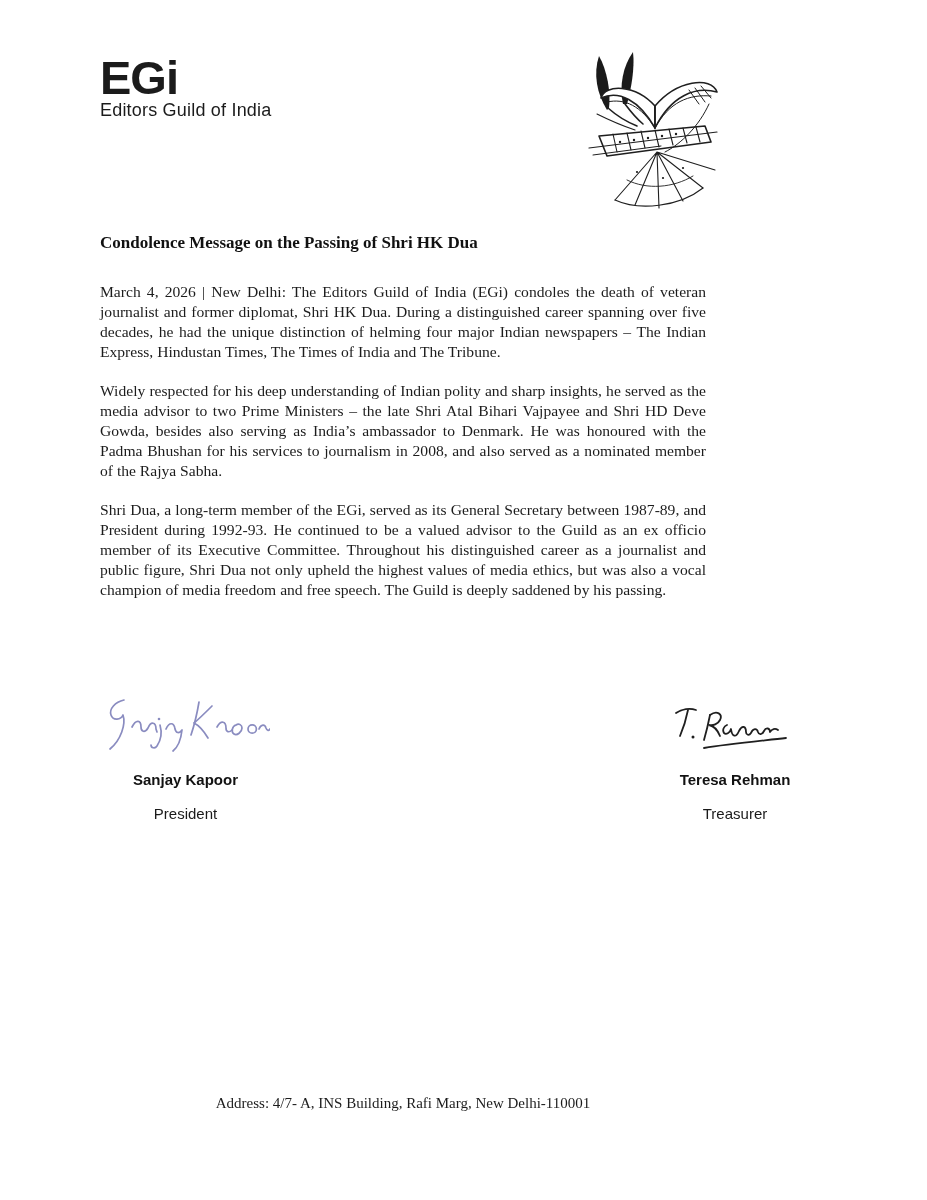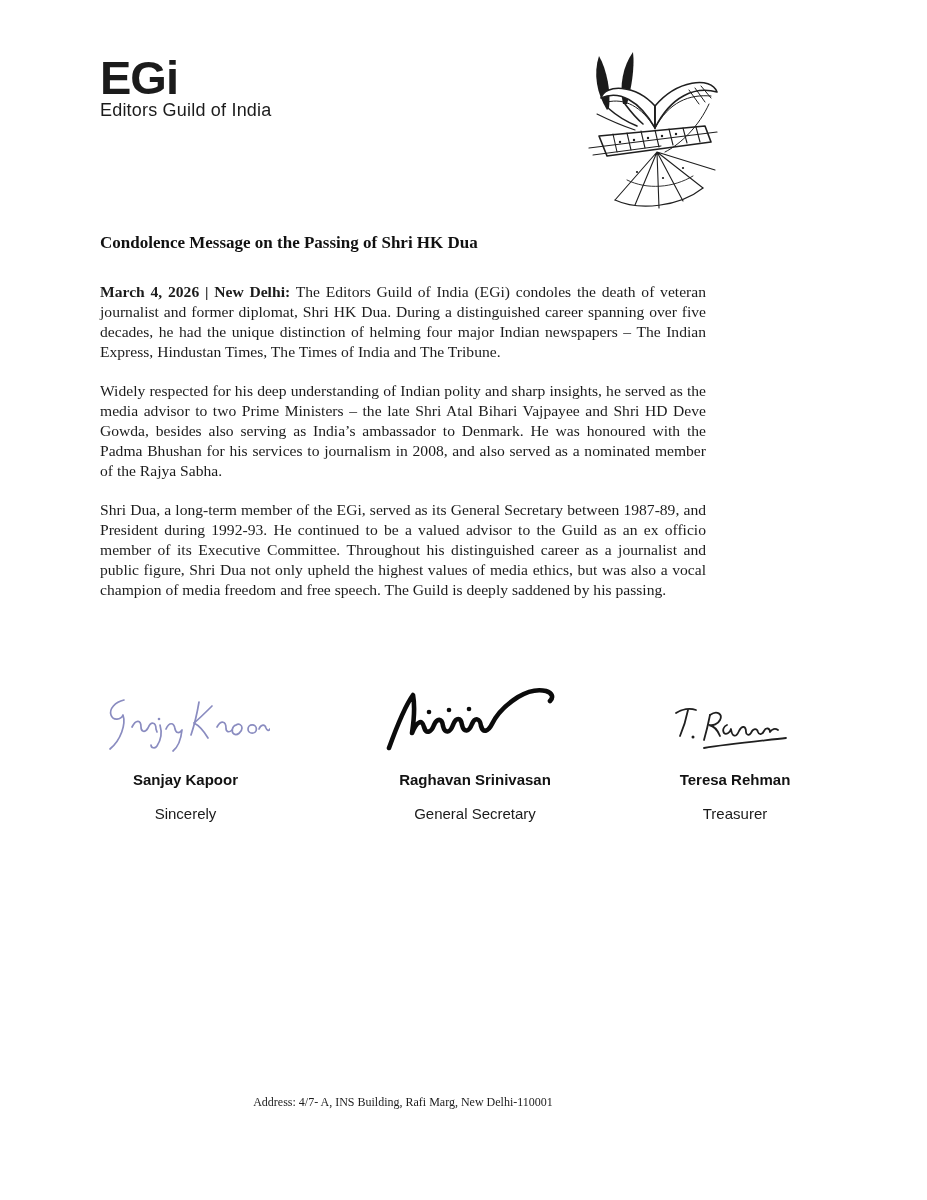--- a/index.html
+++ b/index.html
@@ -21,35 +21,35 @@
     -webkit-mask-image:linear-gradient(to bottom, rgba(0,0,0,.55), rgba(0,0,0,0) 90%);
     mask-image:linear-gradient(to bottom, rgba(0,0,0,.55), rgba(0,0,0,0) 90%);
   }
 
   .illustration{position:absolute;top:44px;right:75px;width:154px;height:166px;}
 
   
   .letter-body{position:absolute;left:100px;right:100px;top:233px;}
   .letter-title{font-size:17px;font-weight:700;margin:0 0 29px 0;color:#111;}
   .para{font-size:15.6px;line-height:20px;text-align:justify;margin:0 0 19px 0;}
-  .para b{font-weight:700;}
+  .para b{font-weight:400;}
   .closing{text-align:left;}
 
   
   .sign-row{position:absolute;left:100px;top:668px;width:727px;height:165px;}
   .sig-col{position:absolute;top:8px;text-align:center;}
   .sig-col-1{left:-12px;width:195px;}
   .sig-col-2{left:275px;width:200px;}
   .sig-col-3{left:535px;width:200px;}
   .sig-box{height:80px;display:flex;align-items:flex-end;justify-content:center;}
   .sig-name{margin-top:15px;font-family:"Liberation Sans", sans-serif;font-weight:700;font-size:15px;color:#121212;}
   .sig-role{margin-top:17px;font-family:"Liberation Sans", sans-serif;font-size:15px;color:#1a1a1a;}
 
   
-  .footer{position:absolute;left:0;top:1095px;width:100%;text-align:center;font-size:12px;color:#1c1c1c;}
+  .footer{position:absolute;left:0;top:1095px;width:100%;text-align:center;font-size:15px;color:#1c1c1c;}
 </style>
 </head>
 <body>
 
 <div class="page">
 
   <div class="logo">
     <div class="logo-acronym">EGi</div>
     <div class="logo-tagline">Editors Guild of India</div>
     <div class="logo-reflect-wrap">
@@ -119,39 +119,23 @@
             <path d="M134,33 c-4,1 -5,7 -2,9 c3,2 8,-2 8,-6 c0,-3 -3,-5 -6,-3"></path>
             <path d="M146,37 a4.2,4.2 0 1,0 8.4,0 a4.2,4.2 0 1,0 -8.4,0"></path>
             <path d="M157,37 c2,-5 6,-5 7,-1 c1,3 3,3 4,1"></path>
           </g>
           <g stroke="none" fill="#8a8cc0">
             <circle cx="57" cy="27" r="1.3"></circle>
           </g>
         </svg>
       </div>
       <div class="sig-name">Sanjay Kapoor</div>
-      <div class="sig-role">Sincerely</div>
+      <div class="sig-role">President</div>
     </div>
 
-    <div class="sig-col sig-col-2">
-      <div class="sig-box">
-        <svg width="192" height="72" viewBox="0 0 192 72">
-          <g fill="none" stroke-width="4.6" stroke-linecap="round" stroke-linejoin="round" stroke="#0b0b0b">
-            <path d="M10,64 C18,42 26,22 34,11 C36,22 35,36 33,49 C38,37 43,35 45,43 C47,50 52,49 55,41 C58,34 63,34 64,42 C66,50 71,49 74,41 C77,33 82,33 83,41 C85,49 90,48 93,40 C96,33 101,34 102,42 C104,49 109,48 113,40 C118,30 128,20 139,13 C149,7 159,5 167,7 C173,9 175,13 171,17"></path>
-          </g>
-          <g stroke="none" fill="#0b0b0b">
-            <circle cx="50" cy="28" r="2.3"></circle>
-            <circle cx="70" cy="26" r="2.3"></circle>
-            <circle cx="90" cy="25" r="2.3"></circle>
-          </g>
-        </svg>
-      </div>
-      <div class="sig-name">Raghavan Srinivasan</div>
-      <div class="sig-role">General Secretary</div>
-    </div>
 
     <div class="sig-col sig-col-3">
       <div class="sig-box">
         <svg width="146" height="58" viewBox="0 0 146 58">
           <g fill="none" stroke-width="1.8" stroke-linecap="round" stroke-linejoin="round" stroke="#1f1f1f">
             <path d="M14,15 C20,11 28,10 34,12"></path>
             <path d="M26,12 C24,22 21,31 18,38"></path>
             <path d="M48,17 C46,27 44,35 42,42"></path>
             <path d="M48,17 c7,-5 13,-1 10,5 c-2,4 -7,6 -11,5 c5,1 9,6 11,11"></path>
             <path d="M65,27 c-3,1 -5,5 -3,8 c2,2 6,0 7,-4 c1,8 5,9 8,2 c3,-6 7,-5 7,1 c0,3 3,4 5,1 c2,-5 6,-5 7,-1 c1,3 4,3 6,-1 c2,-4 6,-3 6,1 c2,-3 5,-4 8,-2"></path>

